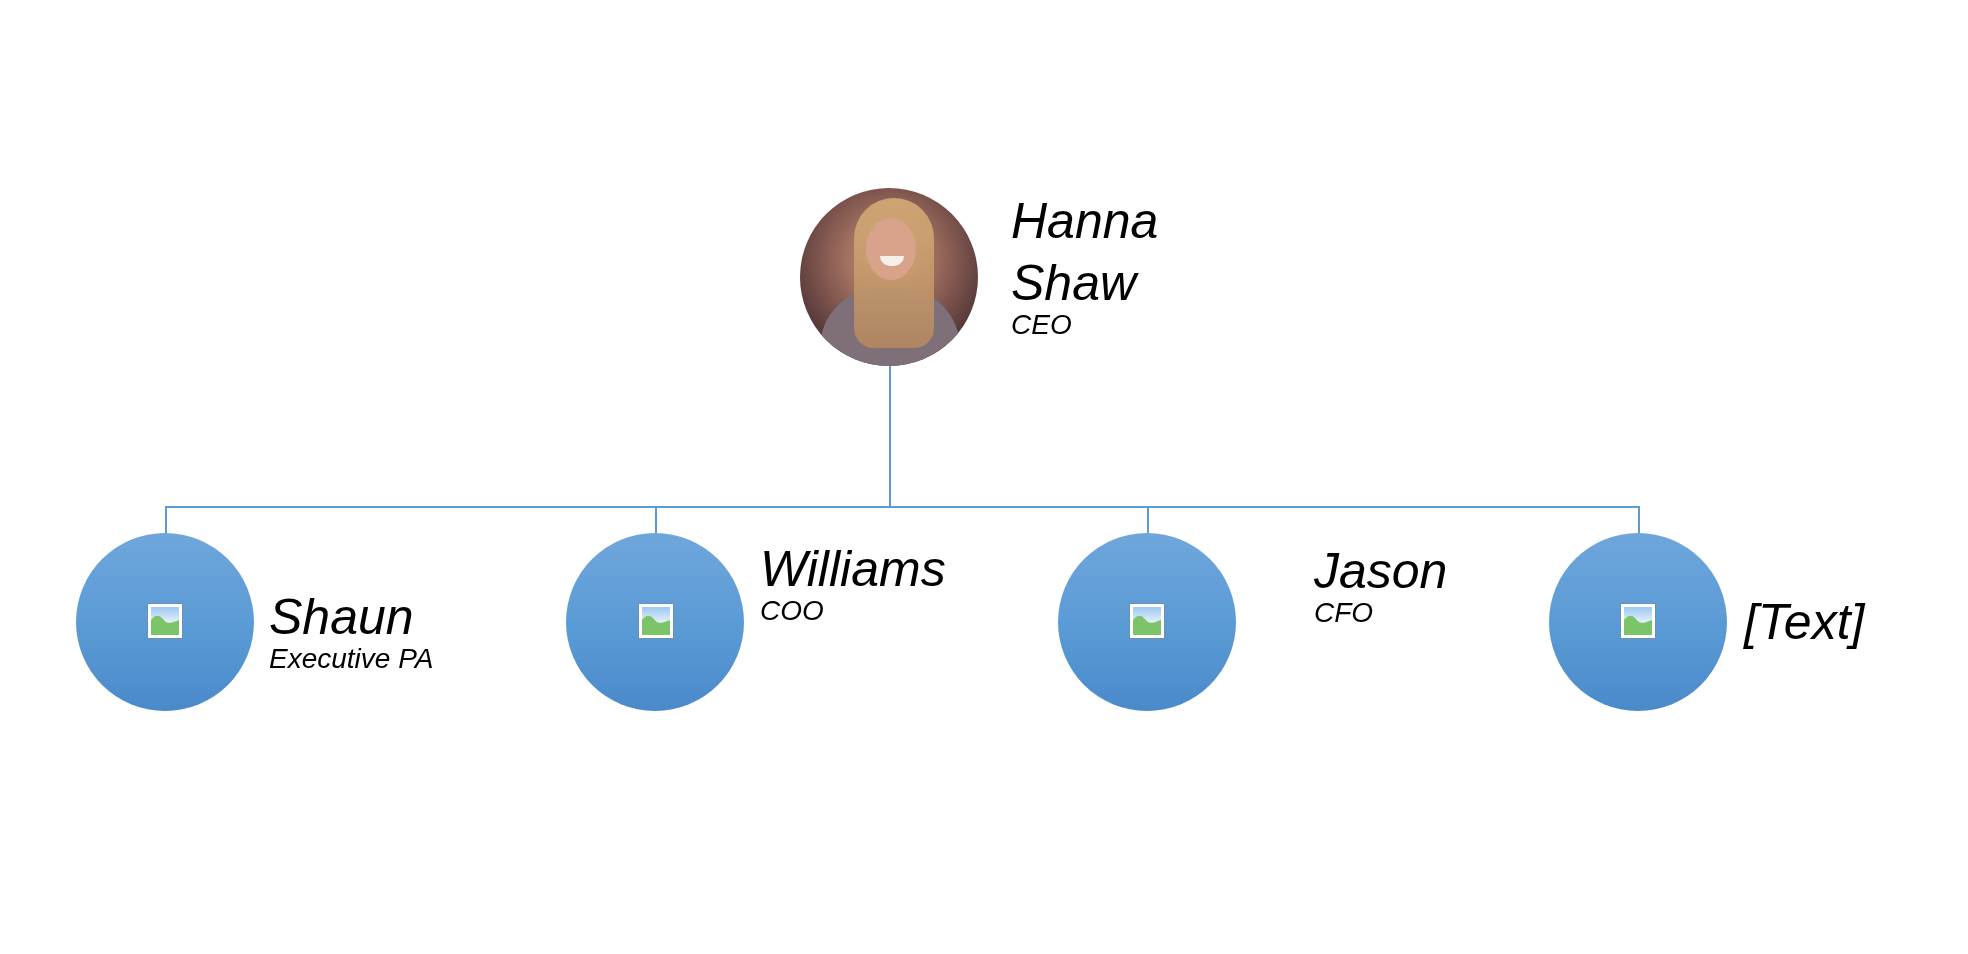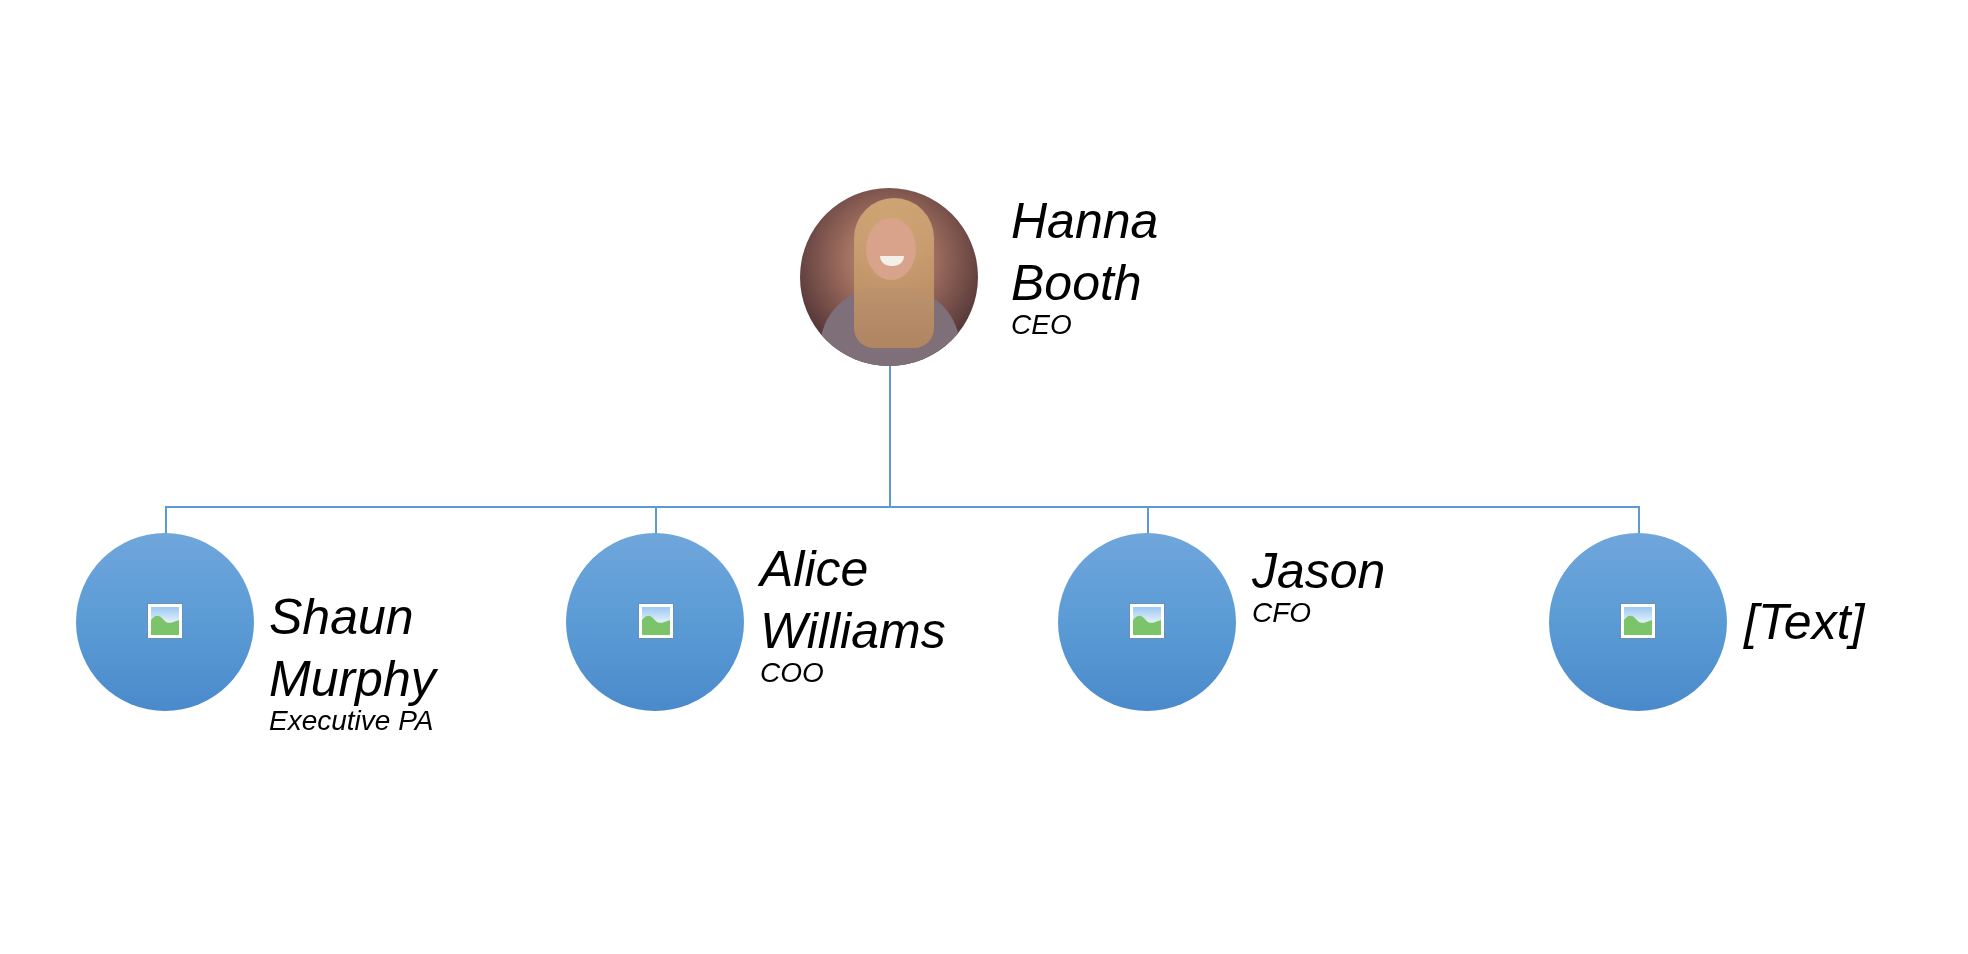--- a/index.html
+++ b/index.html
@@ -32,61 +32,59 @@
 <div class="connector" style="left:1638px; top:506px; width:2px; height:28px;"></div>
 
 <div class="photo-circle" style="left:800px; top:188px;">
   <div class="shirt"></div>
   <div class="hair"></div>
   <div class="face"></div>
   <div class="smile"></div>
 </div>
 <div class="text-block" style="left:1011px; top:190px;">
   <div class="name">Hanna</div>
-  <div class="name">Booth</div>
+  <div class="name">Shaw</div>
   <div class="title" style="margin-top:-6px;">CEO</div>
 </div>
 
 <div class="node-circle" style="left:76px; top:533px;"></div>
 <div class="pic-icon" style="left:147px; top:603px;">
   <div class="inner">
       <svg viewBox="0 0 30 30" preserveAspectRatio="none">
         <path d="M0 30 L0 14 Q6 6 12 12 Q18 20 24 16 L30 14 L30 30 Z" fill="#7cc46a"></path>
       </svg>
     </div>
 </div>
 <div class="text-block" style="left:269px; top:538px;margin-top:48px;">
   <div class="name">Shaun</div>
-  <div class="name">Murphy</div>
   <div class="title" style="margin-top:-6px;">Executive PA</div>
 </div>
 
 <div class="node-circle" style="left:566px; top:533px;"></div>
 <div class="pic-icon" style="left:638px; top:603px;">
   <div class="inner">
       <svg viewBox="0 0 30 30" preserveAspectRatio="none">
         <path d="M0 30 L0 14 Q6 6 12 12 Q18 20 24 16 L30 14 L30 30 Z" fill="#7cc46a"></path>
       </svg>
     </div>
 </div>
 <div class="text-block" style="left:760px; top:538px;">
-  <div class="name">Alice</div>
   <div class="name">Williams</div>
   <div class="title" style="margin-top:-6px;">COO</div>
 </div>
 
 <div class="node-circle" style="left:1058px; top:533px;"></div>
 <div class="pic-icon" style="left:1129px; top:603px;">
   <div class="inner">
       <svg viewBox="0 0 30 30" preserveAspectRatio="none">
         <path d="M0 30 L0 14 Q6 6 12 12 Q18 20 24 16 L30 14 L30 30 Z" fill="#7cc46a"></path>
       </svg>
     </div>
 </div>
-<div class="text-block" style="left:1252px; top:540px;">
+<div class="text-block" style="left:1314px; top:540px;">
   <div class="name">Jason</div>
   <div class="title" style="margin-top:-6px;">CFO</div>
 </div>
 
 <div class="node-circle" style="left:1549px; top:533px;"></div>
 <div class="pic-icon" style="left:1620px; top:603px;">
   <div class="inner">
       <svg viewBox="0 0 30 30" preserveAspectRatio="none">
         <path d="M0 30 L0 14 Q6 6 12 12 Q18 20 24 16 L30 14 L30 30 Z" fill="#7cc46a"></path>
       </svg>

